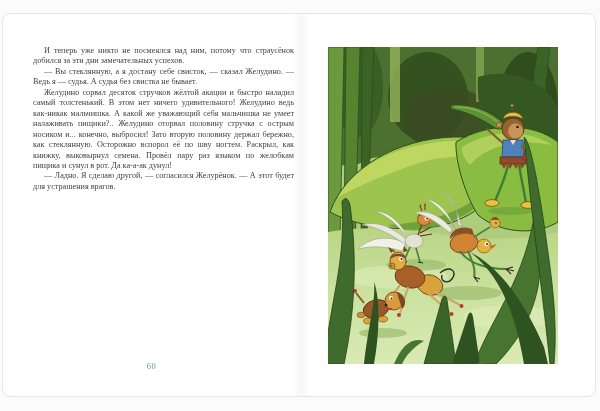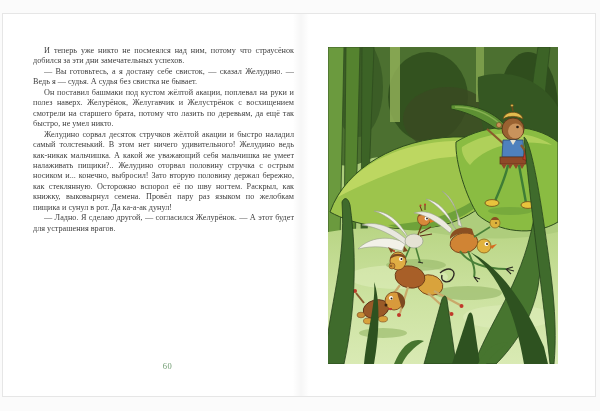--- a/index.html
+++ b/index.html
@@ -1,39 +1,38 @@
 <!DOCTYPE html>
 <html lang="ru"><head>
 <meta charset="utf-8">
 <style>
   html,body{margin:0;padding:0;background:#fbfbfb;}
   .stage{position:relative;width:600px;height:411px;overflow:hidden;background:#fbfbfb;
          font-family:"Liberation Serif", serif;}
   .spread{position:absolute;left:2px;top:13px;width:592px;height:382px;background:#ffffff;
-          border:1px solid #e6e6e6;border-radius:0;}
+          border:1px solid #e6e6e6;border-radius:8px;}
   .fold{position:absolute;left:290px;top:0;width:16px;height:100%;
         background:linear-gradient(90deg,rgba(0,0,0,0) 0%,rgba(0,0,0,0.035) 50%,rgba(0,0,0,0) 100%);}
   .text-block{position:absolute;left:30px;top:32px;width:261px;color:#3f3f3f;
               font-size:8.2px;line-height:10.45px;text-align:justify;}
   .text-block p{margin:0;text-indent:11px;}
-  .page-number{position:absolute;left:34px;top:347px;width:261px;text-align:center;
+  .page-number{position:absolute;left:18px;top:347px;width:261px;text-align:center;
                color:#6f9b70;font-size:8.5px;letter-spacing:.6px;}
   .illustration{position:absolute;left:325px;top:33px;width:230px;height:317px;}
 </style>
 </head>
 <body>
 
 <div class="stage">
   <div class="spread">
     <div class="fold"></div>
 
     <div class="text-block">
       <p>И теперь уже никто не посмеялся над ним, потому что страусёнок добился за эти дни замечательных успехов.</p>
-      <p>— Вы готовьтесь, а я достану себе свисток, — сказал Желудино. — Ведь я — судья. А судья без свистка не бывает.</p>
-      <p>Он поставил башмаки под кустом жёлтой акации, поплевал на руки и полез наверх. Желурёнок, Желугавчик и Желустрёнок с восхищением смотрели на старшего брата, потому что лазить по деревьям, да ещё так быстро, не умел никто.</p>
+      <p>— Вы стеклянную, а я достану себе свисток, — сказал Желудино. — Ведь я — судья. А судья без свистка не бывает.</p>
       <p>Желудино сорвал десяток стручков жёлтой акации и быстро наладил самый толстенький. В этом нет ничего удивительного! Желудино ведь как-никак мальчишка. А какой же уважающий себя мальчишка не умеет налаживать пищики?.. Желудино оторвал половину стручка с острым носиком и... конечно, выбросил! Зато вторую половину держал бережно, как стеклянную. Осторожно вспорол её по шву ногтем. Раскрыл, как книжку, выковырнул семена. Провёл пару раз языком по желобкам пищика и сунул в рот. Да ка-а-ак дунул!</p>
       <p>— Ладно. Я сделаю другой, — согласился Желурёнок. — А этот будет для устрашения врагов.</p>
     </div>
     <div class="page-number">60</div>
 
     <svg class="illustration" viewBox="0 0 230 317" role="img" aria-label="Watercolor illustration: an acorn-headed boy in a blue vest stands on a giant green leaf blowing a pea-pod whistle, while small acorn creatures — a white-plumed ostrich chick, a flying chick, a matchstick-legged foal and a puppy — dance on the light green meadow among tall dark grass blades.">
       <defs>
         <linearGradient id="gMeadow" x1="0" y1="0" x2="0" y2="1">
           <stop offset="0" stop-color="#b9d585"></stop>
           <stop offset="0.5" stop-color="#cce2a0"></stop>

